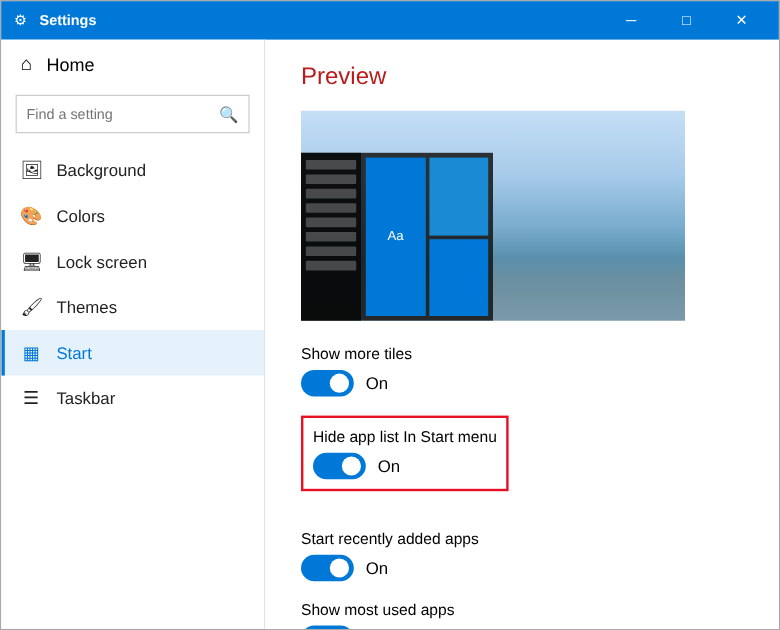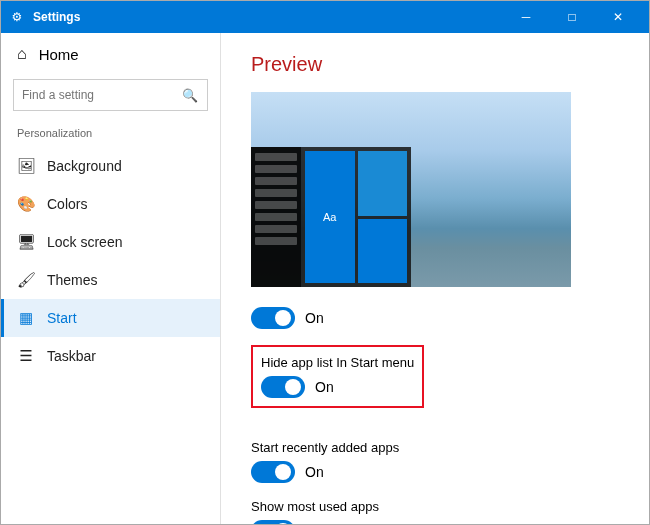--- a/index.html
+++ b/index.html
@@ -137,21 +137,21 @@
       background: #fff;
     }
     .content-title {
       font-size: 20px;
       font-weight: 300;
       margin-bottom: 16px;
       color: #b91c1c;
     }
     .preview-image {
       width: 320px;
-      height: 195px;
+      height: 175px;
       background: #c8d8e8;
       margin-bottom: 20px;
       position: relative;
       overflow: hidden;
     }
     .preview-mockup {
       width: 100%;
       height: 100%;
       position: relative;
     }
@@ -268,21 +268,20 @@
       <div class="sidebar-home">
         <span class="sidebar-home-icon">⌂</span>
         <span>Home</span>
       </div>
 
       <div class="search-box">
         <input type="text" placeholder="Find a setting" style="">
         <span class="search-icon-svg">🔍</span>
       </div>
 
-      <div class="sidebar-section-title">Personalization</div>
 
       <div class="sidebar-item">
         <span class="sidebar-item-icon">🖼</span>
         <span>Background</span>
       </div>
       <div class="sidebar-item">
         <span class="sidebar-item-icon">🎨</span>
         <span>Colors</span>
       </div>
       <div class="sidebar-item">
@@ -327,20 +326,21 @@
               <div class="tile light"></div>
               <div class="tile"></div>
             </div>
           </div>
         </div>
       </div>
 
       
       
       <div class="setting-row">
+        <div class="setting-label">Show more tiles</div>
         <div class="toggle-row">
           <div class="toggle">
             <div class="toggle-knob"></div>
           </div>
           <span class="toggle-state">On</span>
         </div>
       </div>
 
       
       <div class="highlighted-setting">

